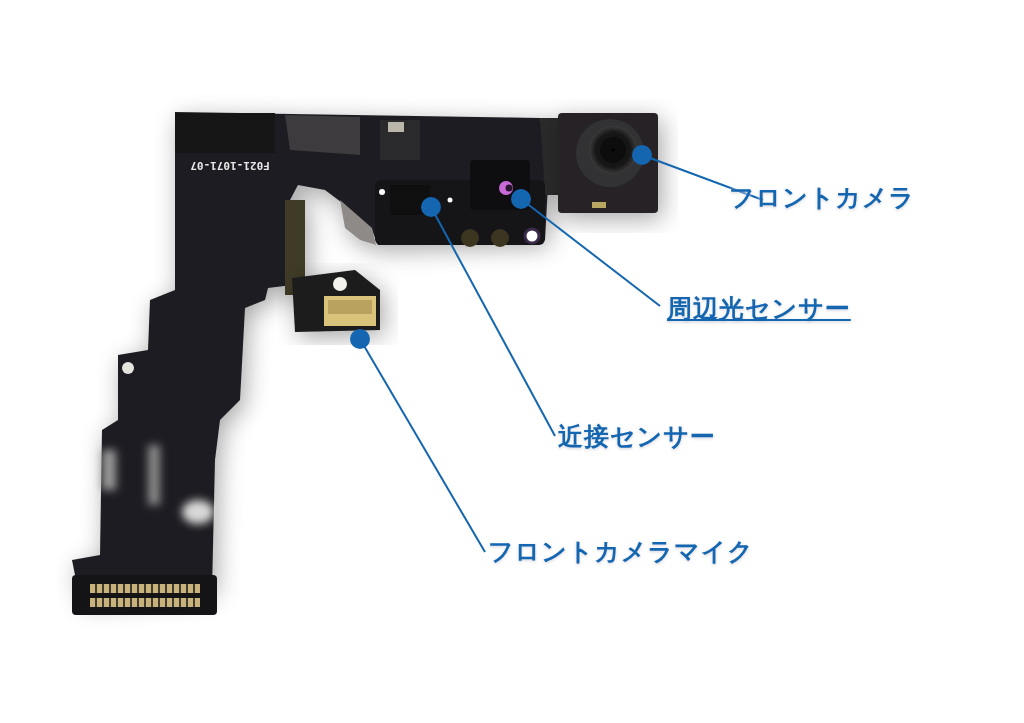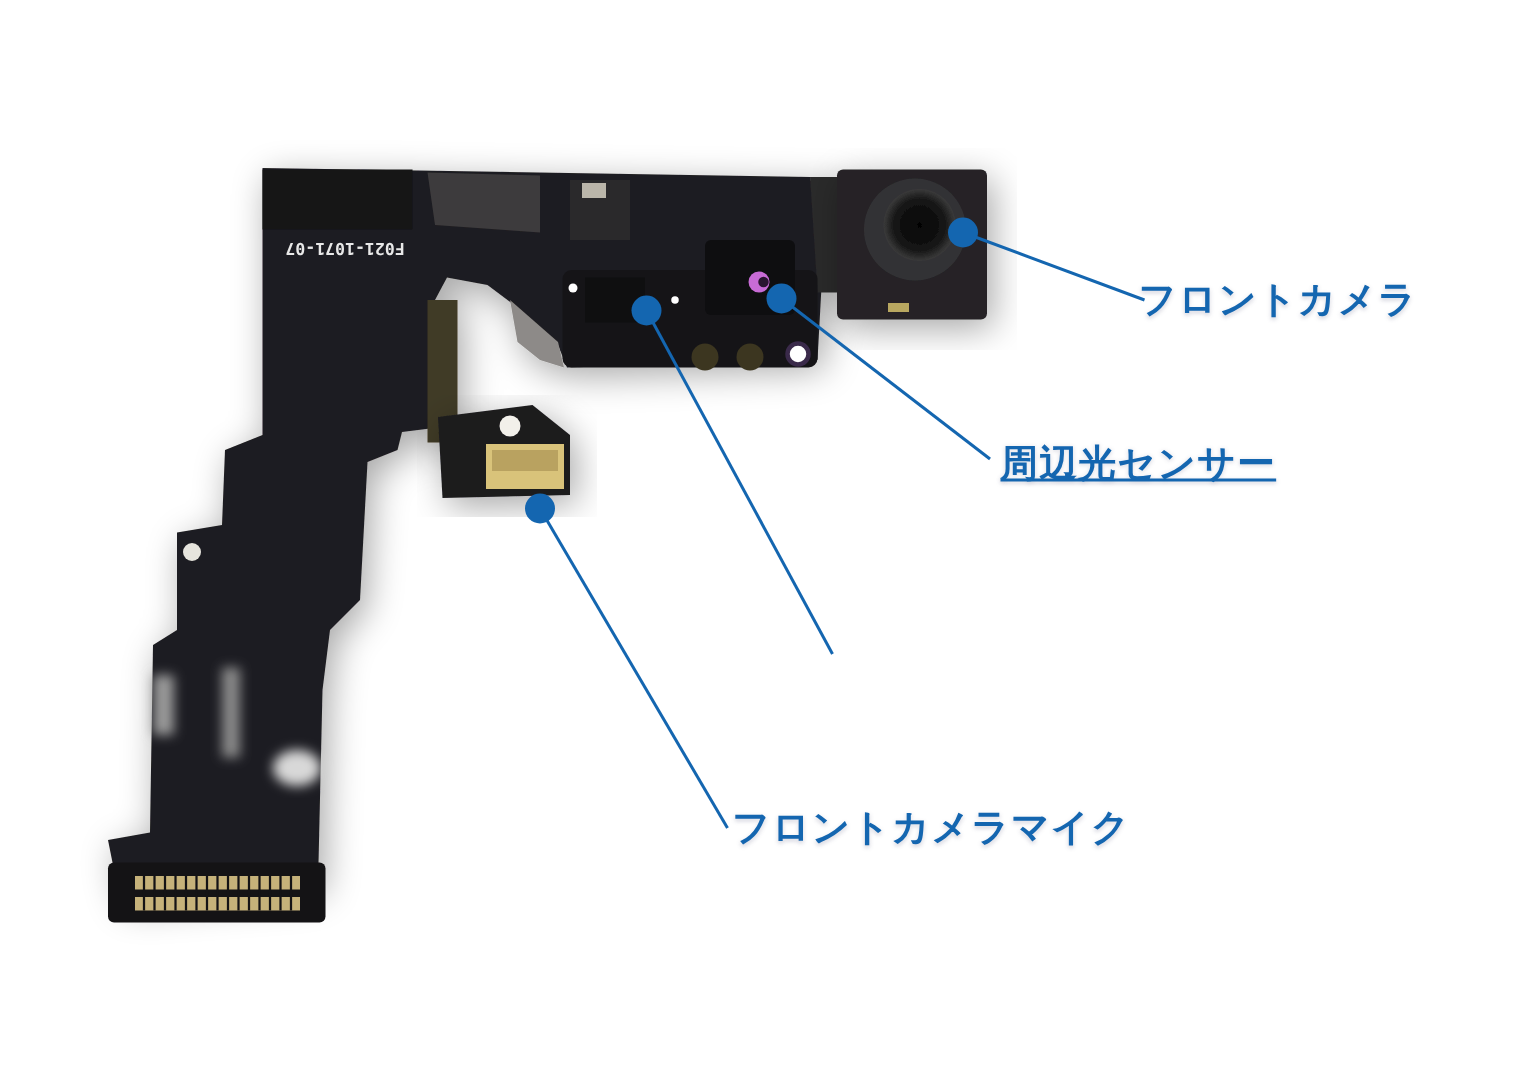--- a/index.html
+++ b/index.html
@@ -125,16 +125,17 @@
     <g>
       <line x1="431" y1="207" x2="555" y2="436" stroke="#1466b0" stroke-width="2"></line>
       <circle cx="431" cy="207" r="10" fill="#1466b0"></circle>
     </g>
     <g>
       <line x1="360" y1="339" x2="485" y2="552" stroke="#1466b0" stroke-width="2"></line>
       <circle cx="360" cy="339" r="10" fill="#1466b0"></circle>
     </g>
   </svg>
 
-  <div class="label" style="left:759px; top:187px;">フロントカメラ</div>
+  <div class="label" style="left:729px; top:187px;font-family:Liberation Mono, monospace;">フロントカメラ</div>
   <div class="label" style="left:667px; top:296px;text-decoration:underline;">周辺光センサー</div>
+  <div class="label" style="left:558px; top:424px;">近接センサー</div>
   <div class="label" style="left:488px; top:539px;text-align:center;">フロントカメラマイク</div>
 </div>
 
 </body></html>

